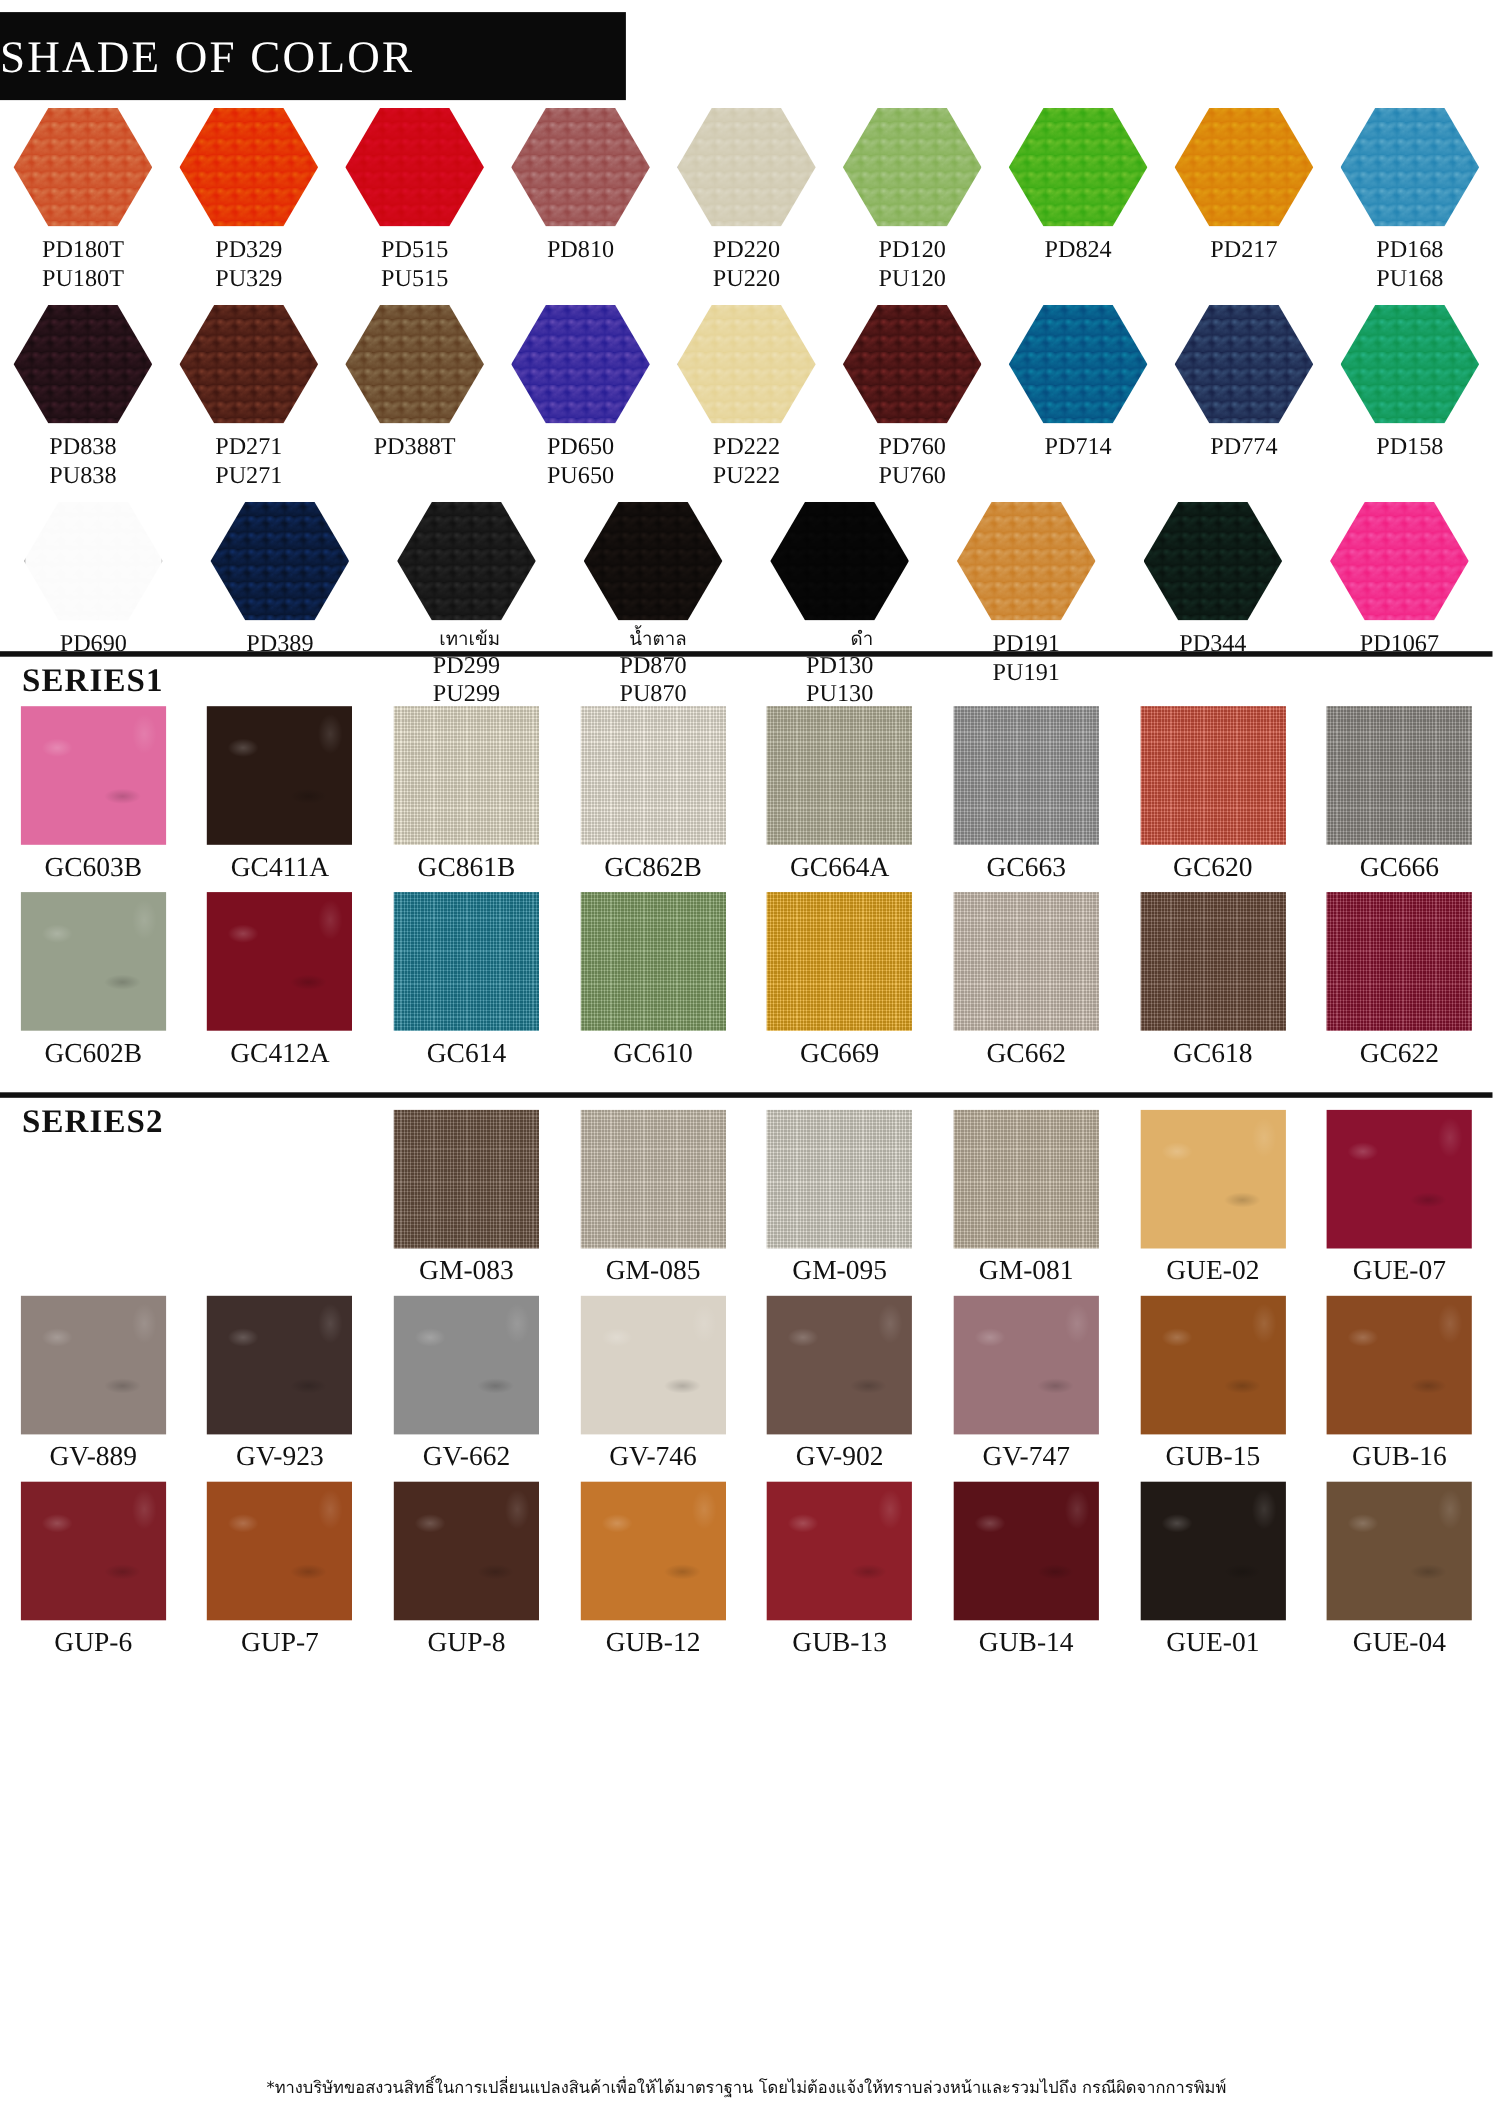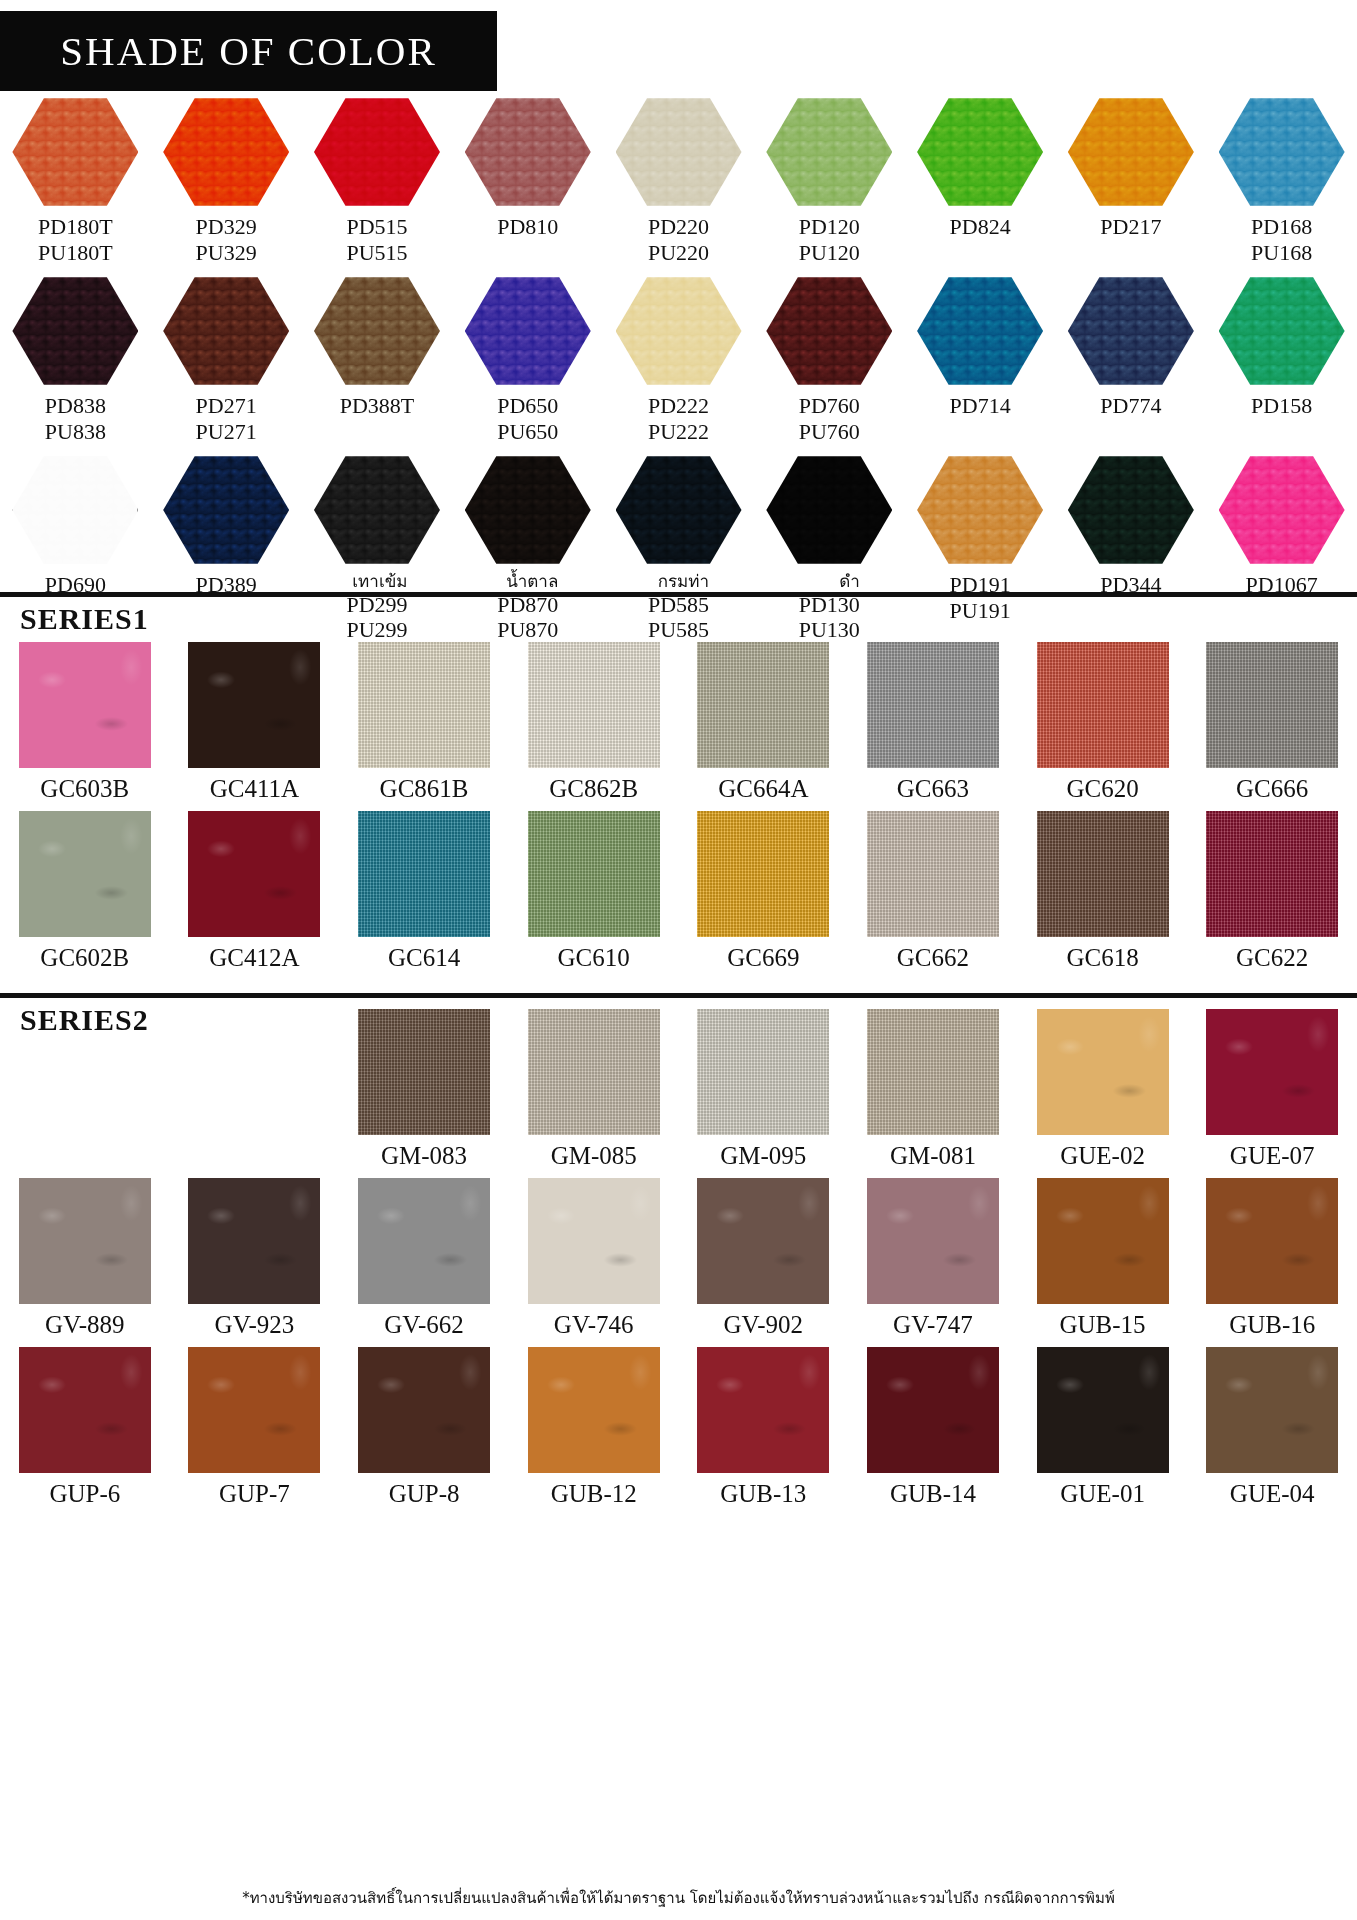--- a/index.html
+++ b/index.html
@@ -8,23 +8,23 @@
     height: 1920px;
     background: #fff;
     font-family: "Liberation Serif", "DejaVu Serif", serif;
     overflow: hidden;
   }
   .page { position: relative; width: 1357px; height: 1920px; background: #fff; }
 
   
   .header-bar {
     position: absolute; left: 0; top: 11px;
-    width: 497px; height: 80px;
+    width: 569px; height: 80px;
     background: #0a0a0a;
-    display: flex; align-items: center; justify-content: center;
+    display: flex; align-items: center; 
   }
   .header-title {
     color: #ffffff;
     font-size: 41px;
     letter-spacing: 2px;
     font-family: "Liberation Serif", "DejaVu Serif", serif;
     white-space: nowrap;
   }
 
   
@@ -317,30 +317,20 @@
             <div class="hex" style="background: rgb(35, 26, 22);"></div>
           </div>
           <div class="hex-labels">
             <span class="thai">น้ำตาล</span>
             <span class="code">PD870</span>
             <span class="code">PU870</span>
           </div>
         </div>
         <div class="hex-cell">
           <div class="hex-wrap">
-            <div class="hex" style="background: rgb(18, 34, 48);"></div>
-          </div>
-          <div class="hex-labels">
-            <span class="thai">กรมท่า</span>
-            <span class="code">PD585</span>
-            <span class="code">PU585</span>
-          </div>
-        </div>
-        <div class="hex-cell">
-          <div class="hex-wrap">
             <div class="hex" style="background: rgb(11, 11, 11);"></div>
           </div>
           <div class="hex-labels">
             <span class="thai">ดำ</span>
             <span class="code">PD130</span>
             <span class="code">PU130</span>
           </div>
         </div>
         <div class="hex-cell">
           <div class="hex-wrap">

